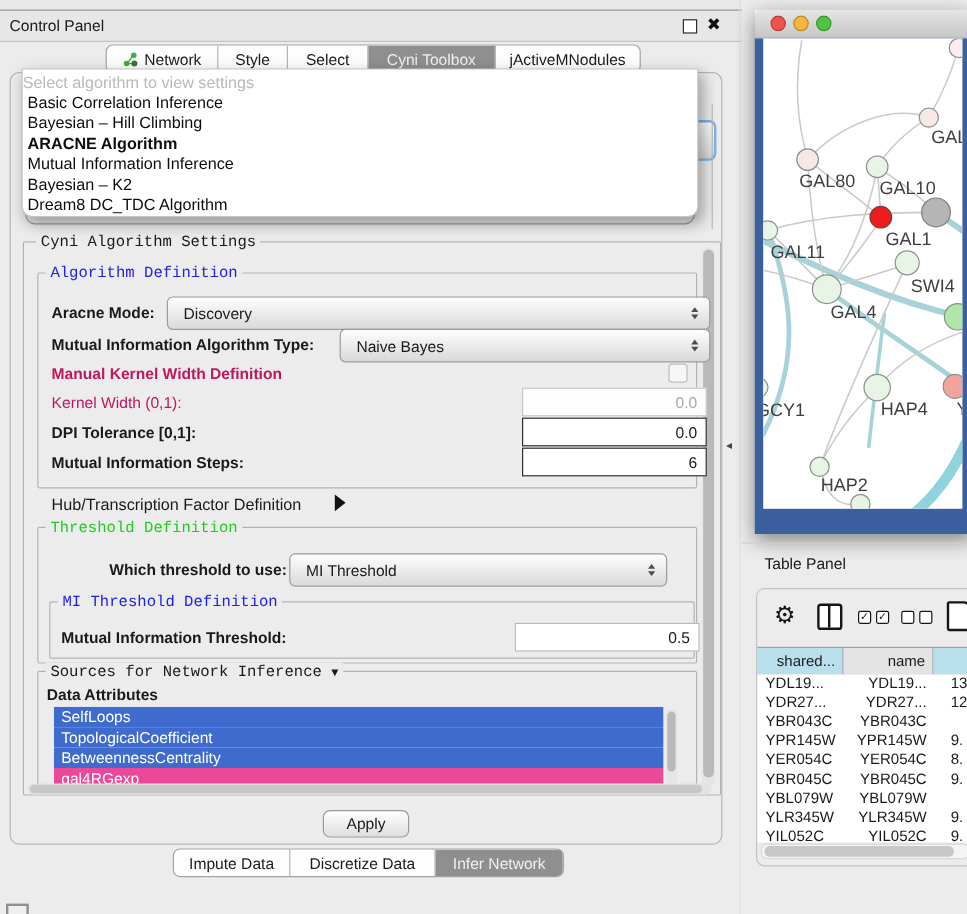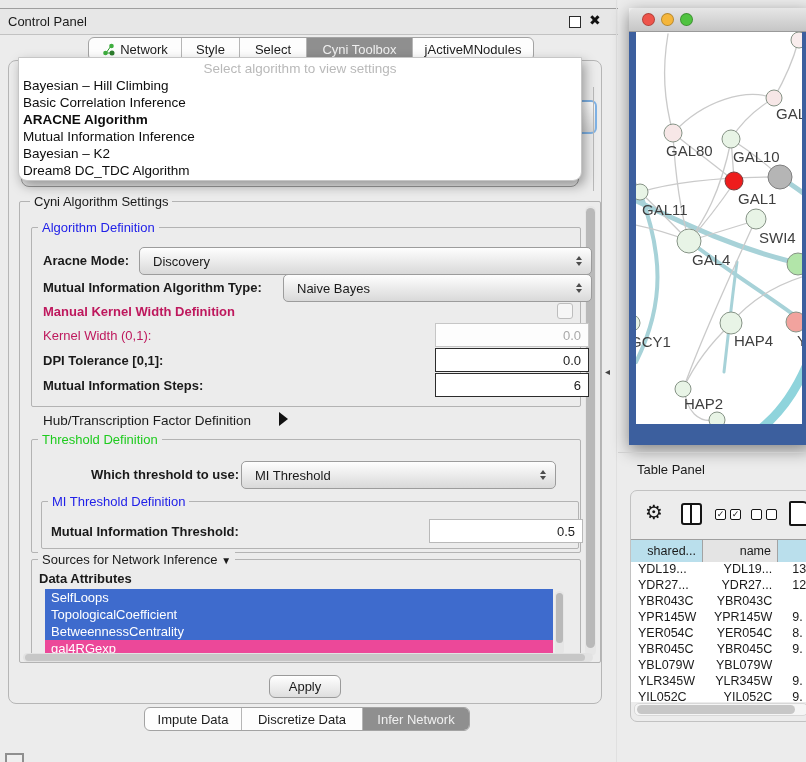--- a/index.html
+++ b/index.html
@@ -18,28 +18,28 @@
   .tabbar{display:flex;border:1px solid #a3a3a3;border-radius:6px;background:#fdfdfd;overflow:hidden;height:22px;}
   .tab-seg{display:flex;align-items:center;justify-content:center;font-size:13px;color:#1c1c1c;
            border-right:1px solid #b6b6b6;gap:5px;white-space:nowrap;}
   .tab-seg:last-child{border-right:none;}
   .tab-seg.sel{background:#8f8f8f;color:#f0f0f0;}
   
   #cp-body{left:8px;top:60px;width:592px;height:642px;border:1px solid #b6b6b6;border-radius:8px;background:#ececec;}
   
   #dropdown{left:18px;top:57px;width:562px;height:122px;background:#fff;border:1px solid #c6c6c6;
             border-radius:0 0 9px 9px;box-shadow:3px 5px 12px rgba(0,0,0,.35);z-index:50;}
-  #dd-placeholder{position:absolute;left:0;top:3px;width:100%;text-align:center;color:#b9b9b9;font-size:13.5px;}
+  #dd-placeholder{position:absolute;left:0;top:3px;width:100%;text-align:left;color:#b9b9b9;font-size:13.5px;}
   #dd-items{position:absolute;left:4px;top:19px;right:4px;}
   .dd-item{font-size:13.5px;line-height:17px;color:#0d0d0d;}
   .dd-item.sel{font-weight:bold;}
   
   .frag{z-index:10;}
   
-  .group{border:1px solid #b3b3b3;border-radius:2px;}
+  .group{border:1px solid #b3b3b3;border-radius:2px;font-family:Liberation Mono, monospace;}
   .legend{position:absolute;top:-8px;background:#ececec;padding:0 4px;font-size:13px;white-space:nowrap;}
   .legend.blue{color:#2121e8;}
   .legend.green{color:#1ecb1e;}
   .lbl{position:absolute;font-size:13px;font-weight:bold;white-space:nowrap;}
   .lbl.plain{font-weight:normal;}
   .lbl.dim{color:#be185d;}
   
   .combo{position:absolute;background:linear-gradient(#fefefe,#d9d9d9);border:1px solid #9c9c9c;border-radius:5px;
          display:flex;align-items:center;font-size:13px;padding-left:13px;}
   .stepper{position:absolute;right:9px;top:50%;transform:translateY(-50%);display:flex;flex-direction:column;gap:2px;}
@@ -354,22 +354,22 @@
         </div>
       </div>
     <div class="abs hscroll" style="left:3px;top:212px;width:172px;height:11px;background:#f5f5f5;border:1px solid #d8d8d8;">
       <span class="hthumb" style="left:2px;width:158px;"></span>
     </div>
   </div>
 
   <div class="abs" id="dropdown">
     <div id="dd-placeholder">Select algorithm to view settings</div>
     <div id="dd-items">
+        <div class="dd-item">Basic Correlation Inference</div>
         <div class="dd-item">Bayesian – Hill Climbing</div>
-        <div class="dd-item">Basic Correlation Inference</div>
         <div class="dd-item sel">ARACNE Algorithm</div>
         <div class="dd-item">Mutual Information Inference</div>
         <div class="dd-item">Bayesian – K2</div>
         <div class="dd-item">Dream8 DC_TDC Algorithm</div>
       </div>
   </div>
 
 </div>
 
 </body></html>

